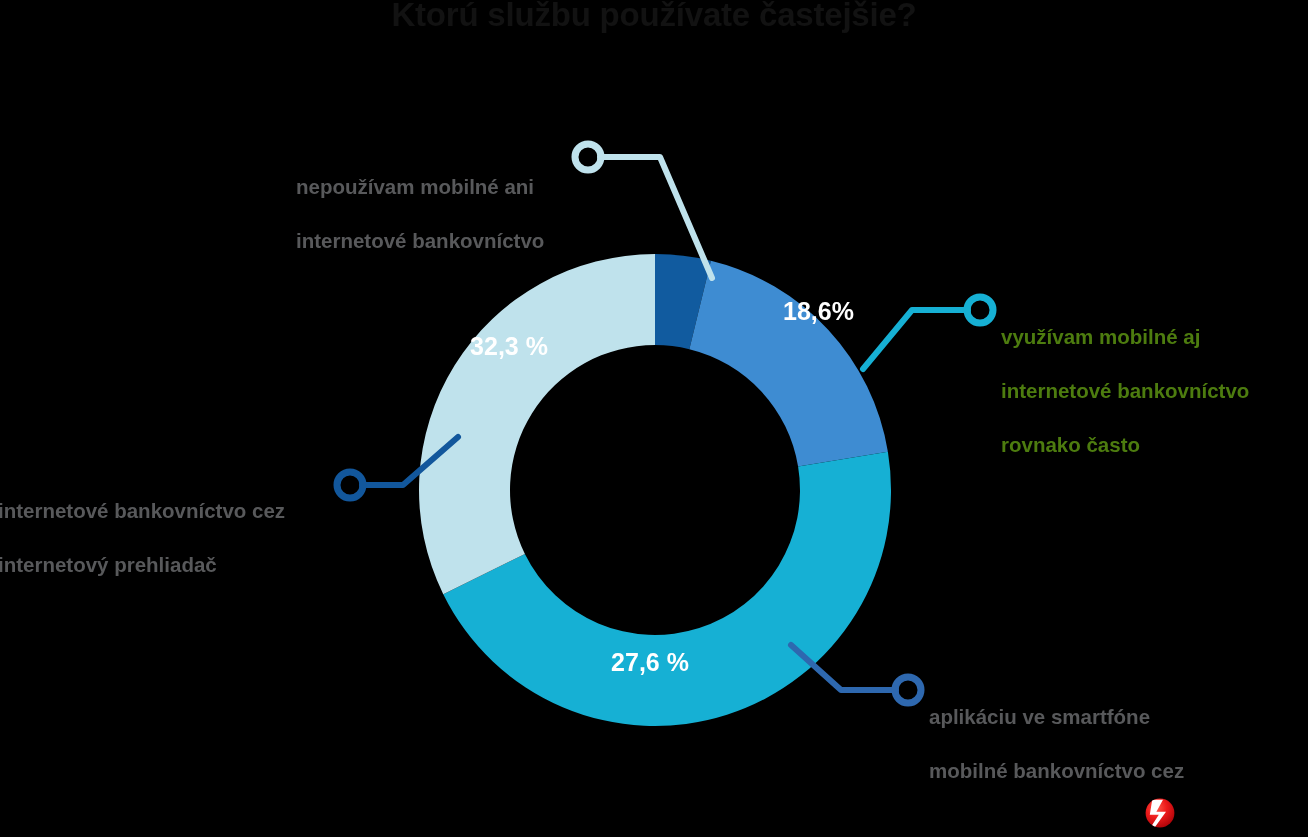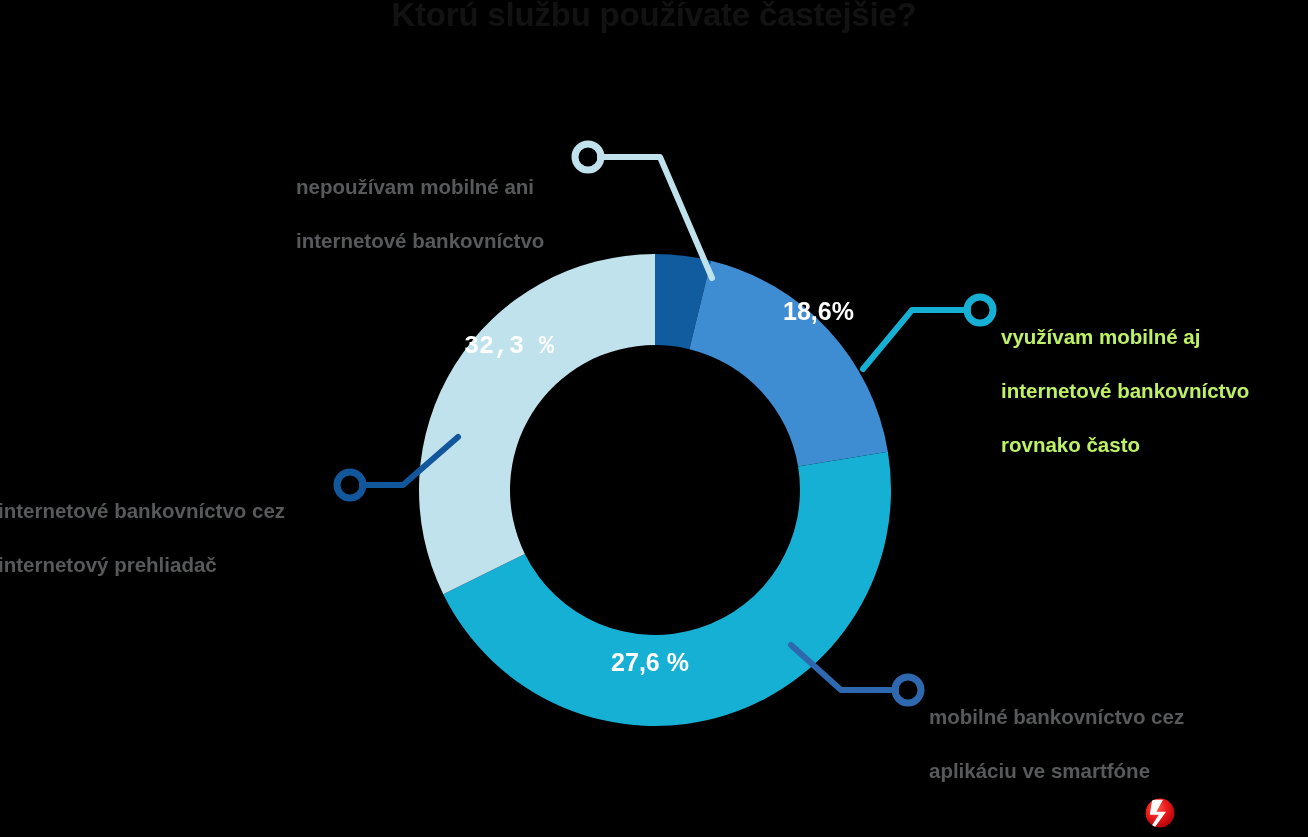--- a/index.html
+++ b/index.html
@@ -136,39 +136,39 @@
       <polyline id="leader-4" points="362,485 403,485 458,437" fill="none" stroke-width="6" stroke-linecap="round" stroke-linejoin="round" stroke="#12579C"></polyline>
       <circle id="marker-4" cx="350" cy="485" r="13" fill="none" stroke-width="7" stroke="#12579C"></circle>
     </g>
   </svg>
 
   <div class="callout left" id="label-nepouzivam" style="color: rgb(88, 89, 91);">
     <div>nepoužívam mobilné ani</div>
     <div>internetové bankovníctvo</div>
   </div>
 
-  <div class="callout right" id="label-vyuzivam" style="color: #bef264;">
+  <div class="callout right" id="label-vyuzivam" style="color: #4d7c0f;">
     <div>využívam mobilné aj</div>
     <div>internetové bankovníctvo</div>
     <div>rovnako často</div>
   </div>
 
   <div class="callout right" id="label-mobilne" style="color: rgb(88, 89, 91);">
+    <div>aplikáciu ve smartfóne</div>
     <div>mobilné bankovníctvo cez</div>
-    <div>aplikáciu ve smartfóne</div>
   </div>
 
   <div class="callout left" id="label-internetove" style="color: rgb(88, 89, 91);">
     <div>internetové bankovníctvo cez</div>
     <div>internetový prehliadač</div>
   </div>
 
   <div class="pct" id="pct-2" style="color: rgb(255, 255, 255);">18,6%</div>
   <div class="pct" id="pct-3" style="color: rgb(255, 255, 255);">27,6 %</div>
-  <div class="pct" id="pct-4" style="color: rgb(255, 255, 255); font-family: Liberation Mono, monospace;">32,3 %</div>
+  <div class="pct" id="pct-4" style="color: rgb(255, 255, 255);">32,3 %</div>
 
   <svg id="logo-mark" viewBox="0 0 100 100">
     <defs>
       <radialGradient id="logoGrad" cx="38%" cy="32%" r="78%">
         <stop offset="0%" stop-color="#FF5A4A"></stop>
         <stop offset="45%" stop-color="#ED1B1B"></stop>
         <stop offset="100%" stop-color="#A50006"></stop>
       </radialGradient>
       <clipPath id="logoClip">
           <circle cx="50" cy="50" r="48"></circle>

